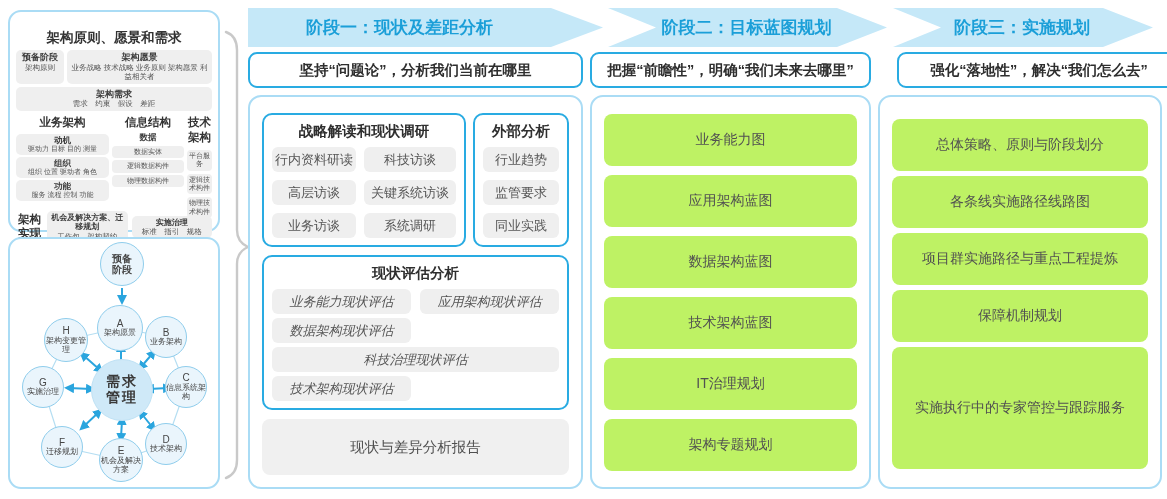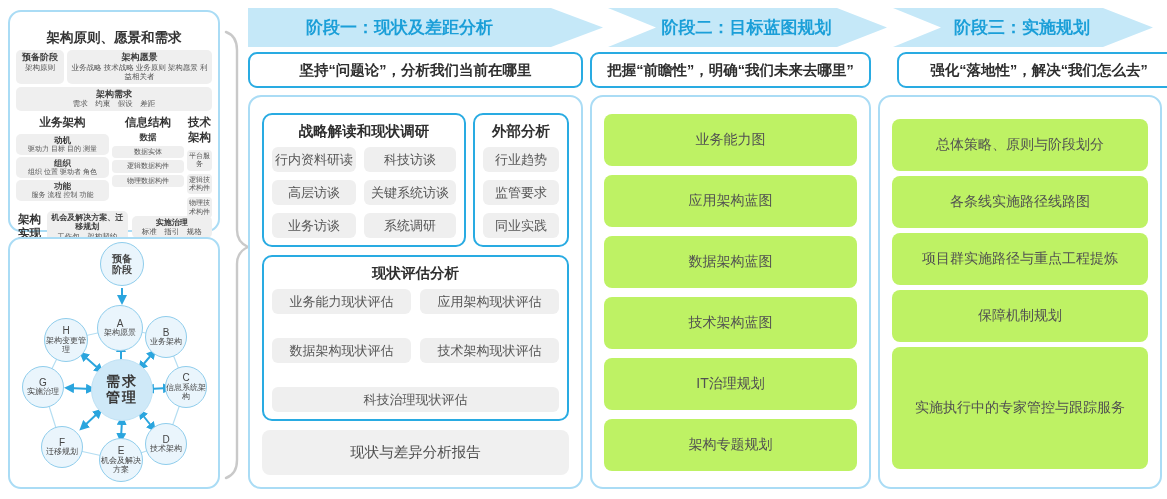--- a/index.html
+++ b/index.html
@@ -80,21 +80,21 @@
   .bluebox{border:2px solid #29abe2;border-radius:10px;background:#fff;padding:7px 8px;}
   .bb-title{font-size:14.5px;font-weight:bold;color:#2f2f2f;text-align:center;margin-bottom:6px;}
   .pill{background:#efefef;border-radius:6px;height:25px;display:flex;align-items:center;justify-content:center;
         font-size:13px;color:#565656;text-align:center;}
   .p0-row{display:flex;gap:7px;margin-bottom:8px;}
   .strategy{width:204px;}
   .strategy .grid{display:grid;grid-template-columns:1fr 1.1fr;gap:8px 8px;}
   .external{flex:1;}
   .external .stack{display:flex;flex-direction:column;gap:8px;}
   .assess{margin-bottom:9px;}
-  .assess .grid{display:grid;grid-template-columns:1fr 1fr;gap:24px 9px;}
+  .assess .grid{display:grid;grid-template-columns:1fr 1fr;gap:4px 9px;font-style:italic;}
   .pill-wide{grid-column:1 / span 2;}
   .graybig{flex:1;background:#f0f0f0;border-radius:8px;display:flex;align-items:center;justify-content:center;
            font-size:14.5px;color:#4f4f4f;}
 
   .obox{background:#bef264;border-radius:8px;height:52px;flex:0 0 auto;display:flex;align-items:center;justify-content:center;
         font-size:14px;color:#515151;text-align:center;padding:0 8px;}
   .obox-grow{flex:1 1 auto;height:auto;}
 </style>
 </head>
 <body>
@@ -269,22 +269,22 @@
         </div>
       </div>
     </div>
 
     <div class="bluebox assess">
       <div class="bb-title">现状评估分析</div>
       <div class="grid">
         <div class="pill">业务能力现状评估</div>
         <div class="pill">应用架构现状评估</div>
         <div class="pill">数据架构现状评估</div>
+        <div class="pill pill-wide">科技治理现状评估</div>
         <div class="pill">技术架构现状评估</div>
-        <div class="pill pill-wide">科技治理现状评估</div>
       </div>
     </div>
 
     <div class="graybig">现状与差异分析报告</div>
   </section>
 
   <section class="panel phase-panel pp1">
     <div class="obox">业务能力图</div>
     <div class="obox">应用架构蓝图</div>
     <div class="obox">数据架构蓝图</div>

